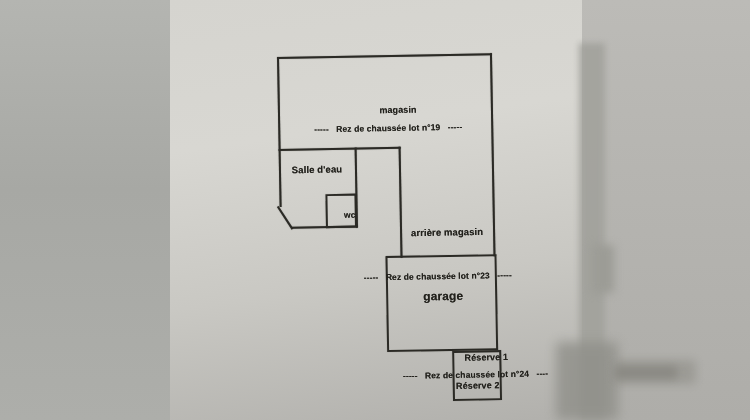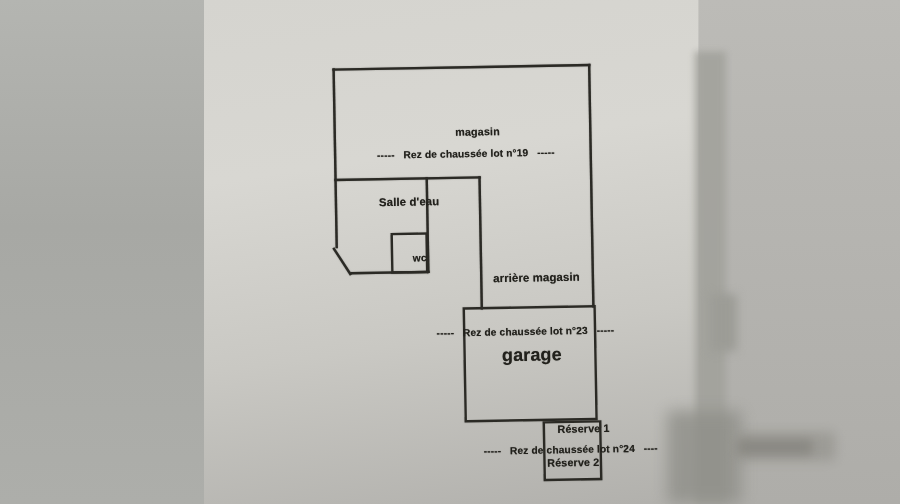--- a/index.html
+++ b/index.html
@@ -59,25 +59,25 @@
   .box-garage {left:113px;top:208px;width:111px;height:96px;}
   .box-reserve{left:178px;top:304px;width:49px; height:50px;}
 
   .lbl{
     position:absolute;transform:translate(-50%,-50%);
     white-space:pre;font-weight:bold;color:var(--text);
     letter-spacing:.1px;text-shadow:0 0 .6px rgba(40,40,35,.65);
   }
   .t-magasin {left:128px;top:62px; font-size:9px;}
   .t-lot19   {left:118px;top:80px; font-size:8.5px;}
-  .t-salle   {left:46px; top:120px;font-size:9.5px;margin-left:24px;}
+  .t-salle   {left:46px; top:120px;font-size:9.5px;}
   .t-wc      {left:78px; top:166px;font-size:8.5px;}
   .t-arriere {left:175px;top:185px;font-size:9.5px;}
   .t-lot23   {left:165px;top:229px;font-size:8.5px;}
-  .t-garage  {left:170px;top:249px;font-size:15px;text-align:center;}
+  .t-garage  {left:170px;top:249px;font-size:12px;text-align:center;}
   .t-res1    {left:212px;top:311px;font-size:9px;}
   .t-lot24   {left:201px;top:328px;font-size:8.5px;}
   .t-res2    {left:203px;top:339px;font-size:9px;}
 </style>
 </head>
 <body>
 
 <div class="stage">
 
   <div class="bg-left"></div>

